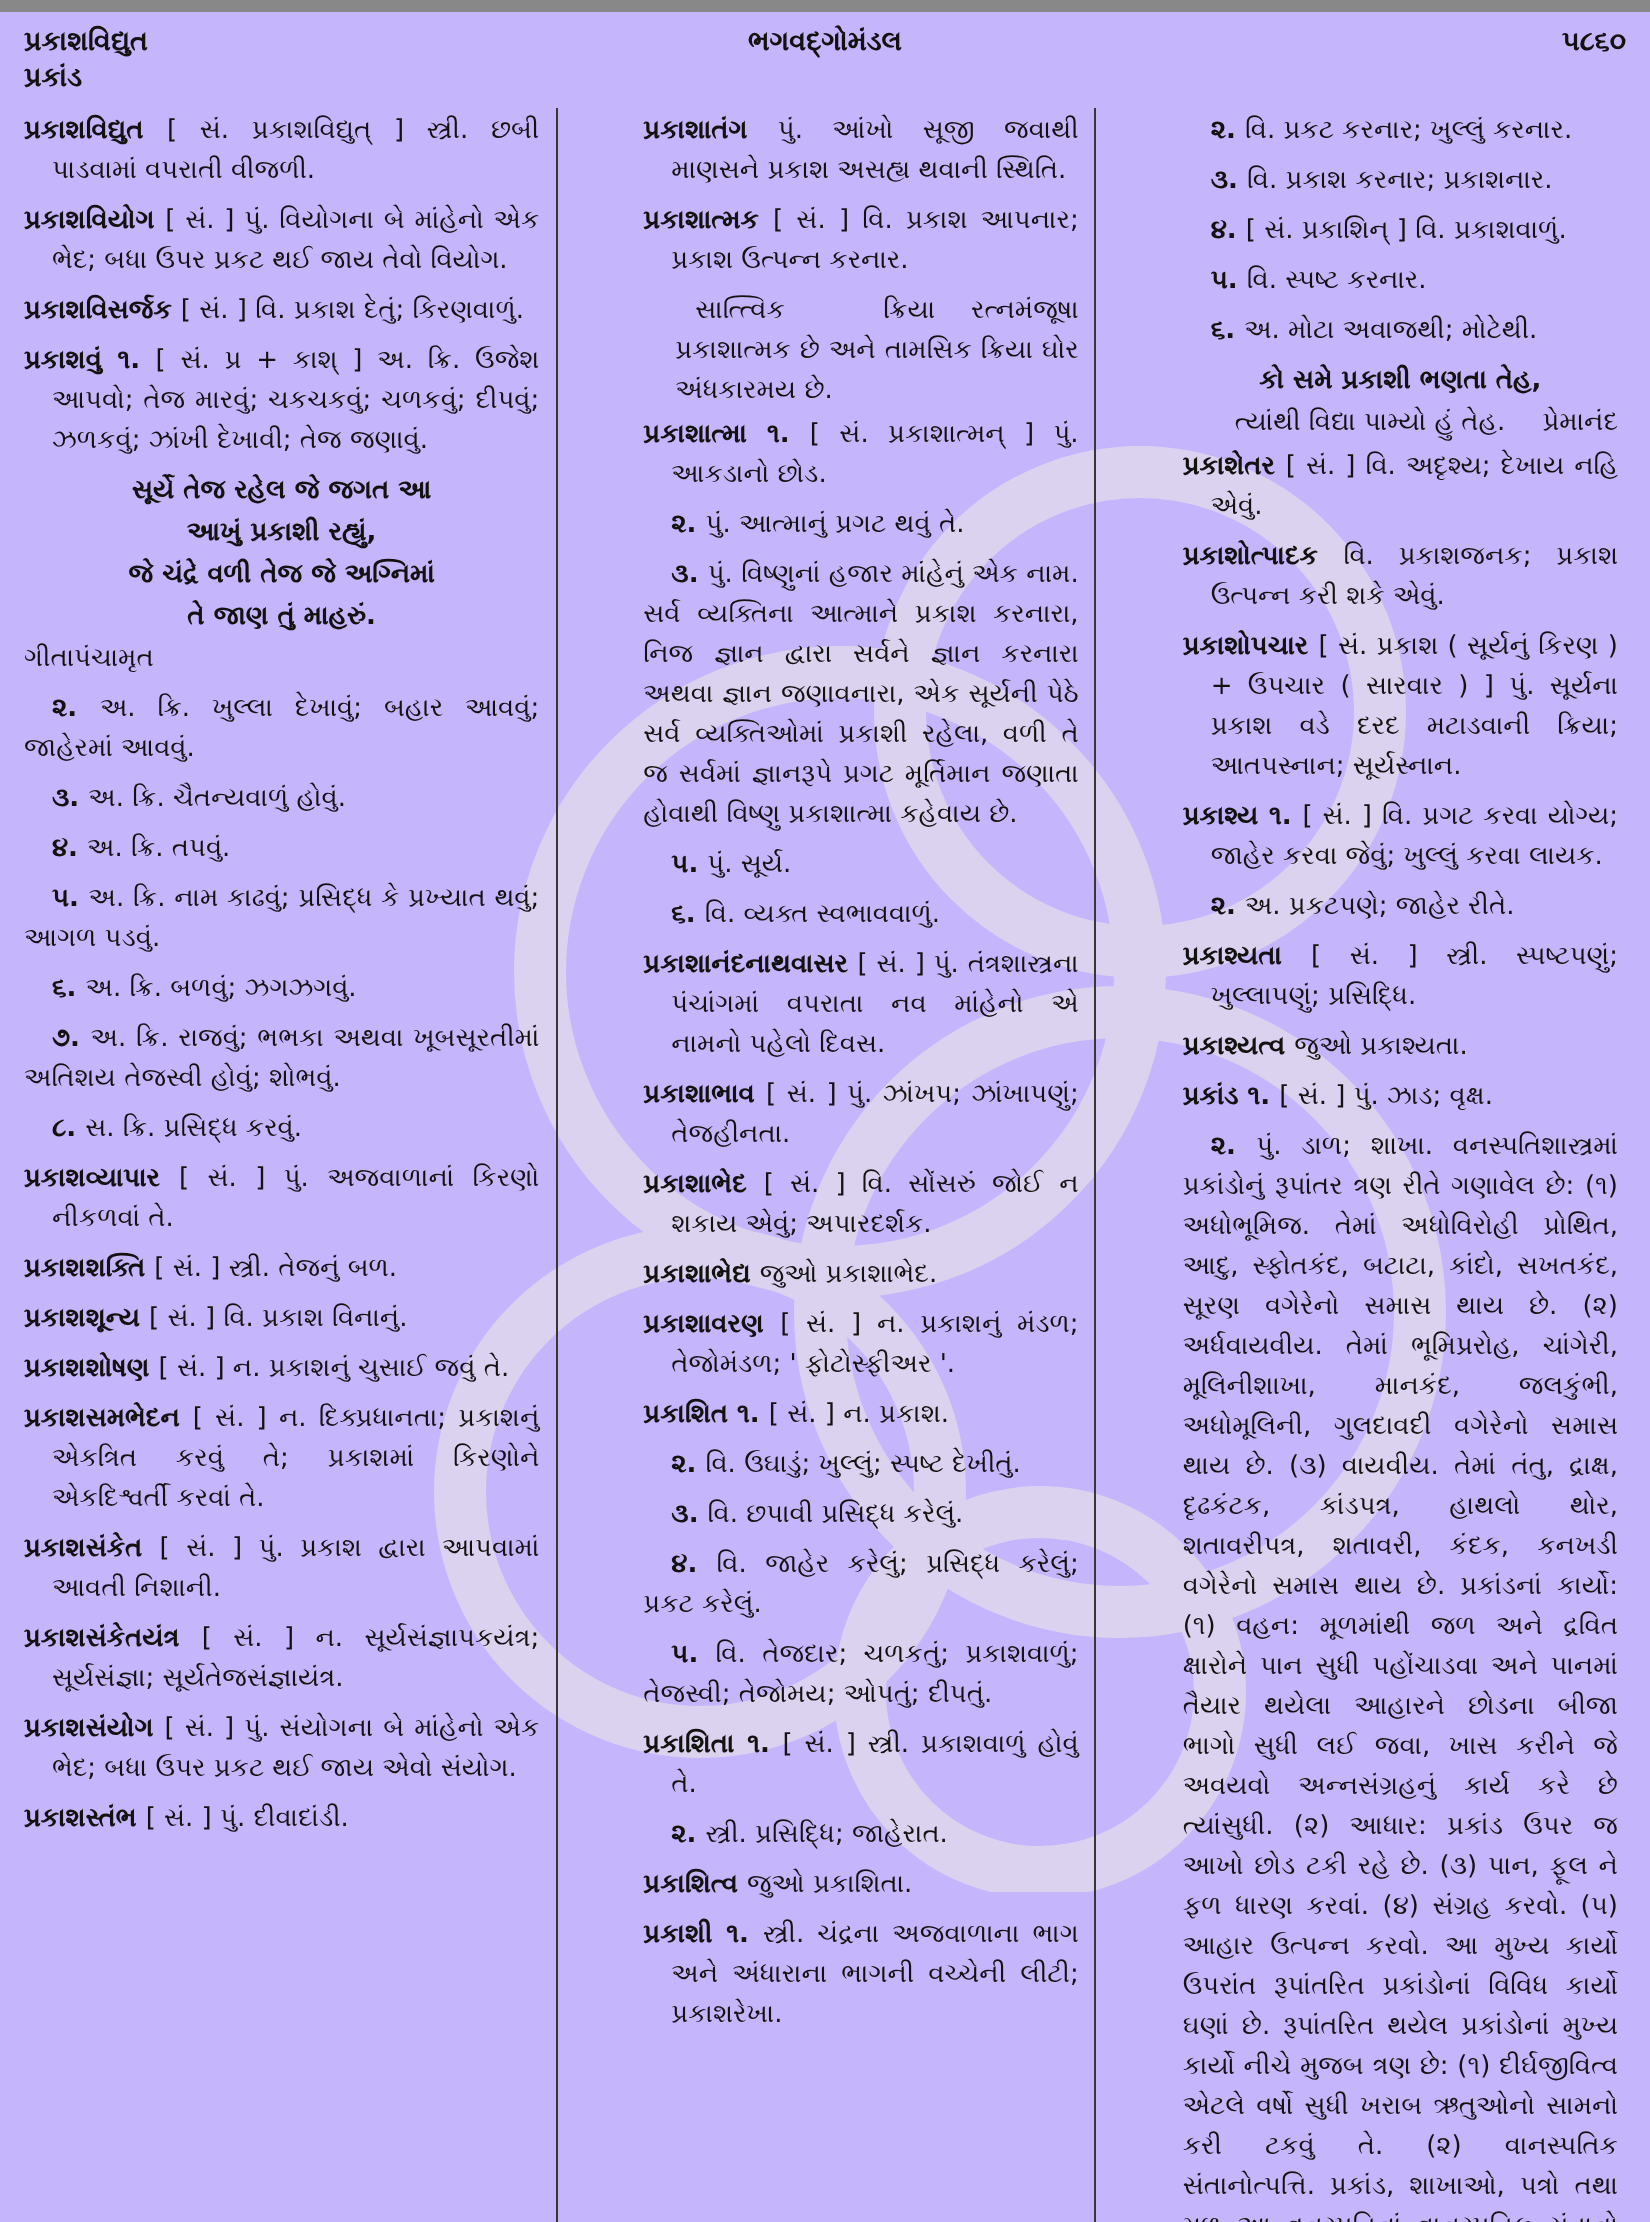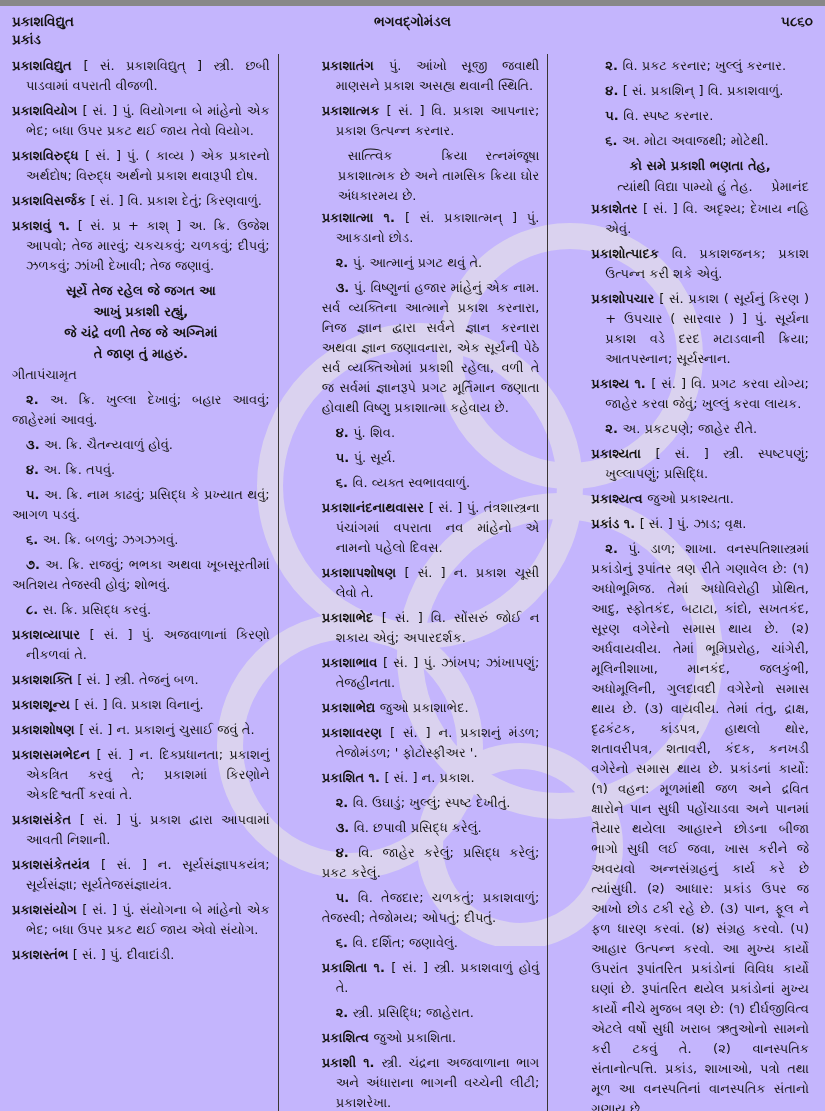--- a/index.html
+++ b/index.html
@@ -64,21 +64,20 @@
       <span>પ્રકાંડ</span>
     </div>
     <div class="title">ભગવદ્ગોમંડલ</div>
     <div class="pageno">૫૮૬૦</div>
   </div>
 
   <div class="cols">
     <div class="col">
         <div class="para entry"><span class="headword">પ્રકાશવિદ્યુત </span>[ સં. પ્રકાશવિદ્યુત્ ] સ્ત્રી. છબી પાડવામાં વપરાતી વીજળી.</div>
         <div class="para entry"><span class="headword">પ્રકાશવિયોગ </span>[ સં. ] પું. વિયોગના બે માંહેનો એક ભેદ; બધા ઉપર પ્રકટ થઈ જાય તેવો વિયોગ.</div>
-        <div class="para entry"><span class="headword">પ્રકાશવિરુદ્ધ </span>[ સં. ] પું. ( કાવ્ય ) એક પ્રકારનો અર્થદોષ; વિરુદ્ધ અર્થનો પ્રકાશ થવારૂપી દોષ.</div>
         <div class="para entry"><span class="headword">પ્રકાશવિસર્જક </span>[ સં. ] વિ. પ્રકાશ દેતું; કિરણવાળું.</div>
         <div class="para entry"><span class="headword">પ્રકાશવું ૧. </span>[ સં. પ્ર + કાશ્ ] અ. ક્રિ. ઉજેશ આપવો; તેજ મારવું; ચકચકવું; ચળકવું; દીપવું; ઝળકવું; ઝાંખી દેખાવી; તેજ જણાવું.</div>
         <div class="para verse">સૂર્યે તેજ રહેલ જે જગત આ</div>
         <div class="para verse">આખું પ્રકાશી રહ્યું,</div>
         <div class="para verse">જે ચંદ્રે વળી તેજ જે અગ્નિમાં</div>
         <div class="para verse">તે જાણ તું માહરું.</div>
         <div class="para cite">ગીતાપંચામૃત</div>
         <div class="para sense"><span class="sense-num">૨. </span>અ. ક્રિ. ખુલ્લા દેખાવું; બહાર આવવું; જાહેરમાં આવવું.</div>
         <div class="para sense"><span class="sense-num">૩. </span>અ. ક્રિ. ચૈતન્યવાળું હોવું.</div>
         <div class="para sense"><span class="sense-num">૪. </span>અ. ક્રિ. તપવું.</div>
@@ -96,42 +95,40 @@
         <div class="para entry"><span class="headword">પ્રકાશસંયોગ </span>[ સં. ] પું. સંયોગના બે માંહેનો એક ભેદ; બધા ઉપર પ્રકટ થઈ જાય એવો સંયોગ.</div>
         <div class="para entry"><span class="headword">પ્રકાશસ્તંભ </span>[ સં. ] પું. દીવાદાંડી.</div>
       </div>
     <div class="col">
         <div class="para entry"><span class="headword">પ્રકાશાતંગ </span>પું. આંખો સૂજી જવાથી માણસને પ્રકાશ અસહ્ય થવાની સ્થિતિ.</div>
         <div class="para entry"><span class="headword">પ્રકાશાત્મક </span>[ સં. ] વિ. પ્રકાશ આપનાર; પ્રકાશ ઉત્પન્ન કરનાર.</div>
         <div class="para quote"><span class="inline-cite">રત્નમંજૂષા</span>સાત્ત્વિક ક્રિયા પ્રકાશાત્મક છે અને તામસિક ક્રિયા ઘોર અંધકારમય છે.</div>
         <div class="para entry"><span class="headword">પ્રકાશાત્મા ૧. </span>[ સં. પ્રકાશાત્મન્ ] પું. આકડાનો છોડ.</div>
         <div class="para sense"><span class="sense-num">૨. </span>પું. આત્માનું પ્રગટ થવું તે.</div>
         <div class="para sense"><span class="sense-num">૩. </span>પું. વિષ્ણુનાં હજાર માંહેનું એક નામ. સર્વ વ્યક્તિના આત્માને પ્રકાશ કરનારા, નિજ જ્ઞાન દ્વારા સર્વને જ્ઞાન કરનારા અથવા જ્ઞાન જણાવનારા, એક સૂર્યની પેઠે સર્વ વ્યક્તિઓમાં પ્રકાશી રહેલા, વળી તે જ સર્વમાં જ્ઞાનરૂપે પ્રગટ મૂર્તિમાન જણાતા હોવાથી વિષ્ણુ પ્રકાશાત્મા કહેવાય છે.</div>
-        <div class="para sense"><span class="sense-num">૪. </span>પું. શિવ.</div>
         <div class="para sense"><span class="sense-num">૫. </span>પું. સૂર્ય.</div>
         <div class="para sense"><span class="sense-num">૬. </span>વિ. વ્યક્ત સ્વભાવવાળું.</div>
         <div class="para entry"><span class="headword">પ્રકાશાનંદનાથવાસર </span>[ સં. ] પું. તંત્રશાસ્ત્રના પંચાંગમાં વપરાતા નવ માંહેનો એ નામનો પહેલો દિવસ.</div>
-        <div class="para entry"><span class="headword">પ્રકાશાપશોષણ </span>[ સં. ] ન. પ્રકાશ ચૂસી લેવો તે.</div>
+        <div class="para entry"><span class="headword">પ્રકાશાભાવ </span>[ સં. ] પું. ઝાંખપ; ઝાંખાપણું; તેજહીનતા.</div>
         <div class="para entry"><span class="headword">પ્રકાશાભેદ </span>[ સં. ] વિ. સોંસરું જોઈ ન શકાય એવું; અપારદર્શક.</div>
-        <div class="para entry"><span class="headword">પ્રકાશાભાવ </span>[ સં. ] પું. ઝાંખપ; ઝાંખાપણું; તેજહીનતા.</div>
         <div class="para entry"><span class="headword">પ્રકાશાભેદ્ય </span>જુઓ પ્રકાશાભેદ.</div>
         <div class="para entry"><span class="headword">પ્રકાશાવરણ </span>[ સં. ] ન. પ્રકાશનું મંડળ; તેજોમંડળ; ' ફોટોસ્ફીઅર '.</div>
         <div class="para entry"><span class="headword">પ્રકાશિત ૧. </span>[ સં. ] ન. પ્રકાશ.</div>
         <div class="para sense"><span class="sense-num">૨. </span>વિ. ઉઘાડું; ખુલ્લું; સ્પષ્ટ દેખીતું.</div>
         <div class="para sense"><span class="sense-num">૩. </span>વિ. છપાવી પ્રસિદ્ધ કરેલું.</div>
         <div class="para sense"><span class="sense-num">૪. </span>વિ. જાહેર કરેલું; પ્રસિદ્ધ કરેલું; પ્રકટ કરેલું.</div>
         <div class="para sense"><span class="sense-num">૫. </span>વિ. તેજદાર; ચળકતું; પ્રકાશવાળું; તેજસ્વી; તેજોમય; ઓપતું; દીપતું.</div>
-        <div class="para sense"><span class="sense-num">૬. </span>વિ. દર્શિત; જણાવેલું.</div>
         <div class="para entry"><span class="headword">પ્રકાશિતા ૧. </span>[ સં. ] સ્ત્રી. પ્રકાશવાળું હોવું તે.</div>
         <div class="para sense"><span class="sense-num">૨. </span>સ્ત્રી. પ્રસિદ્ધિ; જાહેરાત.</div>
         <div class="para entry"><span class="headword">પ્રકાશિત્વ </span>જુઓ પ્રકાશિતા.</div>
         <div class="para entry"><span class="headword">પ્રકાશી ૧. </span>સ્ત્રી. ચંદ્રના અજવાળાના ભાગ અને અંધારાના ભાગની વચ્ચેની લીટી; પ્રકાશરેખા.</div>
       </div>
     <div class="col">
         <div class="para sense"><span class="sense-num">૨. </span>વિ. પ્રકટ કરનાર; ખુલ્લું કરનાર.</div>
+        <div class="para sense"><span class="sense-num">૩. </span>વિ. પ્રકાશ કરનાર; પ્રકાશનાર.</div>
         <div class="para sense"><span class="sense-num">૪. </span>[ સં. પ્રકાશિન્ ] વિ. પ્રકાશવાળું.</div>
         <div class="para sense"><span class="sense-num">૫. </span>વિ. સ્પષ્ટ કરનાર.</div>
         <div class="para sense"><span class="sense-num">૬. </span>અ. મોટા અવાજથી; મોટેથી.</div>
         <div class="para verse">કો સમે પ્રકાશી ભણતા તેહ,</div>
         <div class="para quote"><span class="inline-cite">પ્રેમાનંદ</span>ત્યાંથી વિદ્યા પામ્યો હું તેહ.</div>
         <div class="para entry"><span class="headword">પ્રકાશેતર </span>[ સં. ] વિ. અદૃશ્ય; દેખાય નહિ એવું.</div>
         <div class="para entry"><span class="headword">પ્રકાશોત્પાદક </span>વિ. પ્રકાશજનક; પ્રકાશ ઉત્પન્ન કરી શકે એવું.</div>
         <div class="para entry"><span class="headword">પ્રકાશોપચાર </span>[ સં. પ્રકાશ ( સૂર્યનું કિરણ ) + ઉપચાર ( સારવાર ) ] પું. સૂર્યના પ્રકાશ વડે દરદ મટાડવાની ક્રિયા; આતપસ્નાન; સૂર્યસ્નાન.</div>
         <div class="para entry"><span class="headword">પ્રકાશ્ય ૧. </span>[ સં. ] વિ. પ્રગટ કરવા યોગ્ય; જાહેર કરવા જેવું; ખુલ્લું કરવા લાયક.</div>
         <div class="para sense"><span class="sense-num">૨. </span>અ. પ્રકટપણે; જાહેર રીતે.</div>

